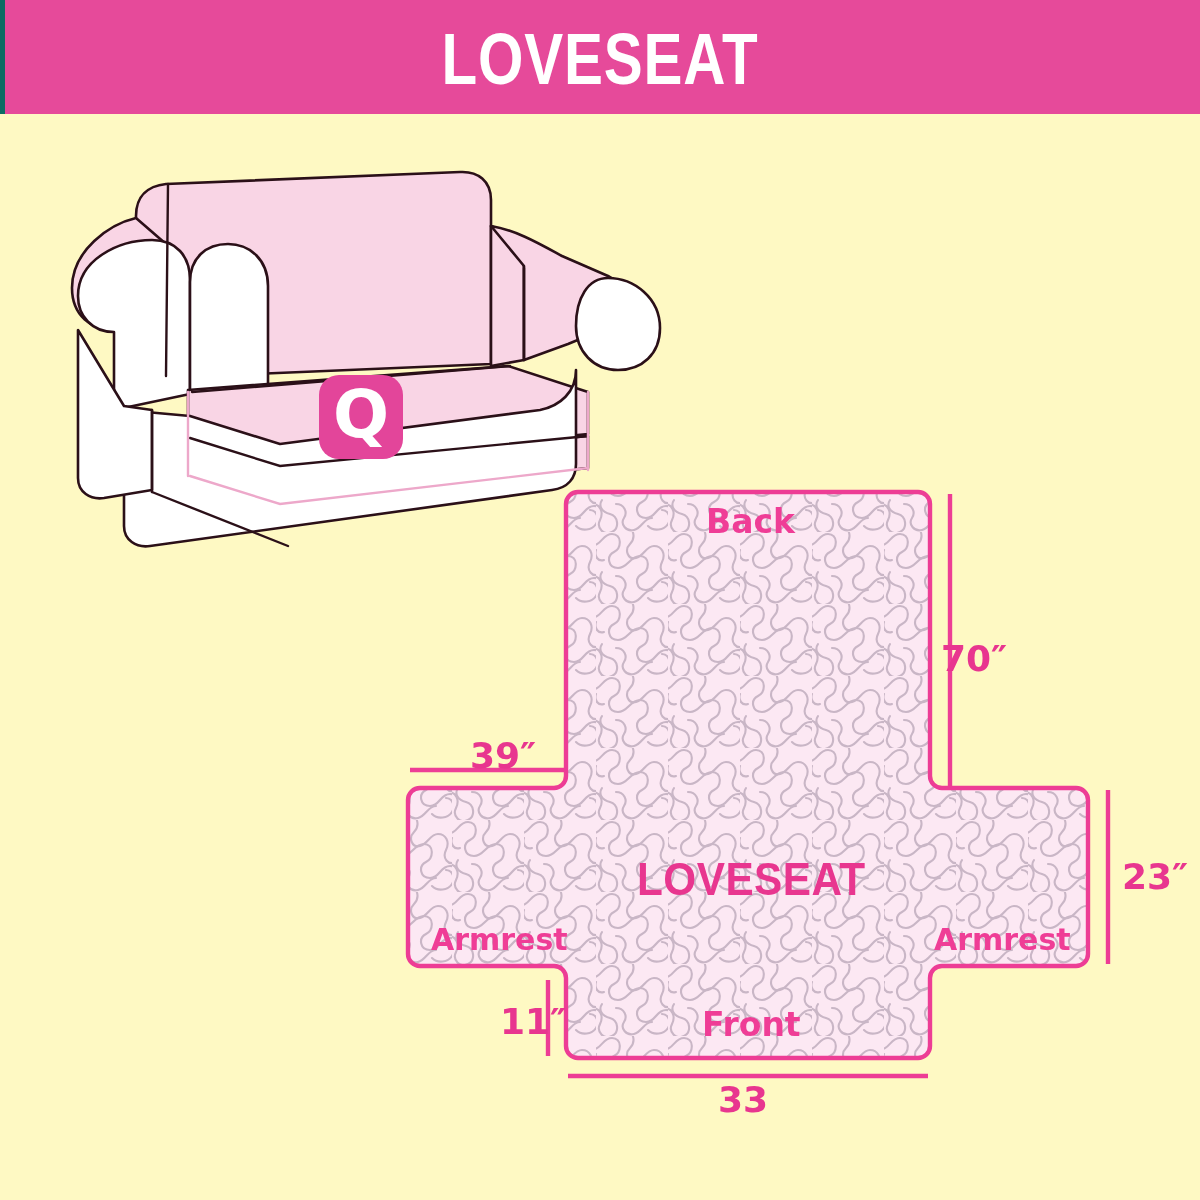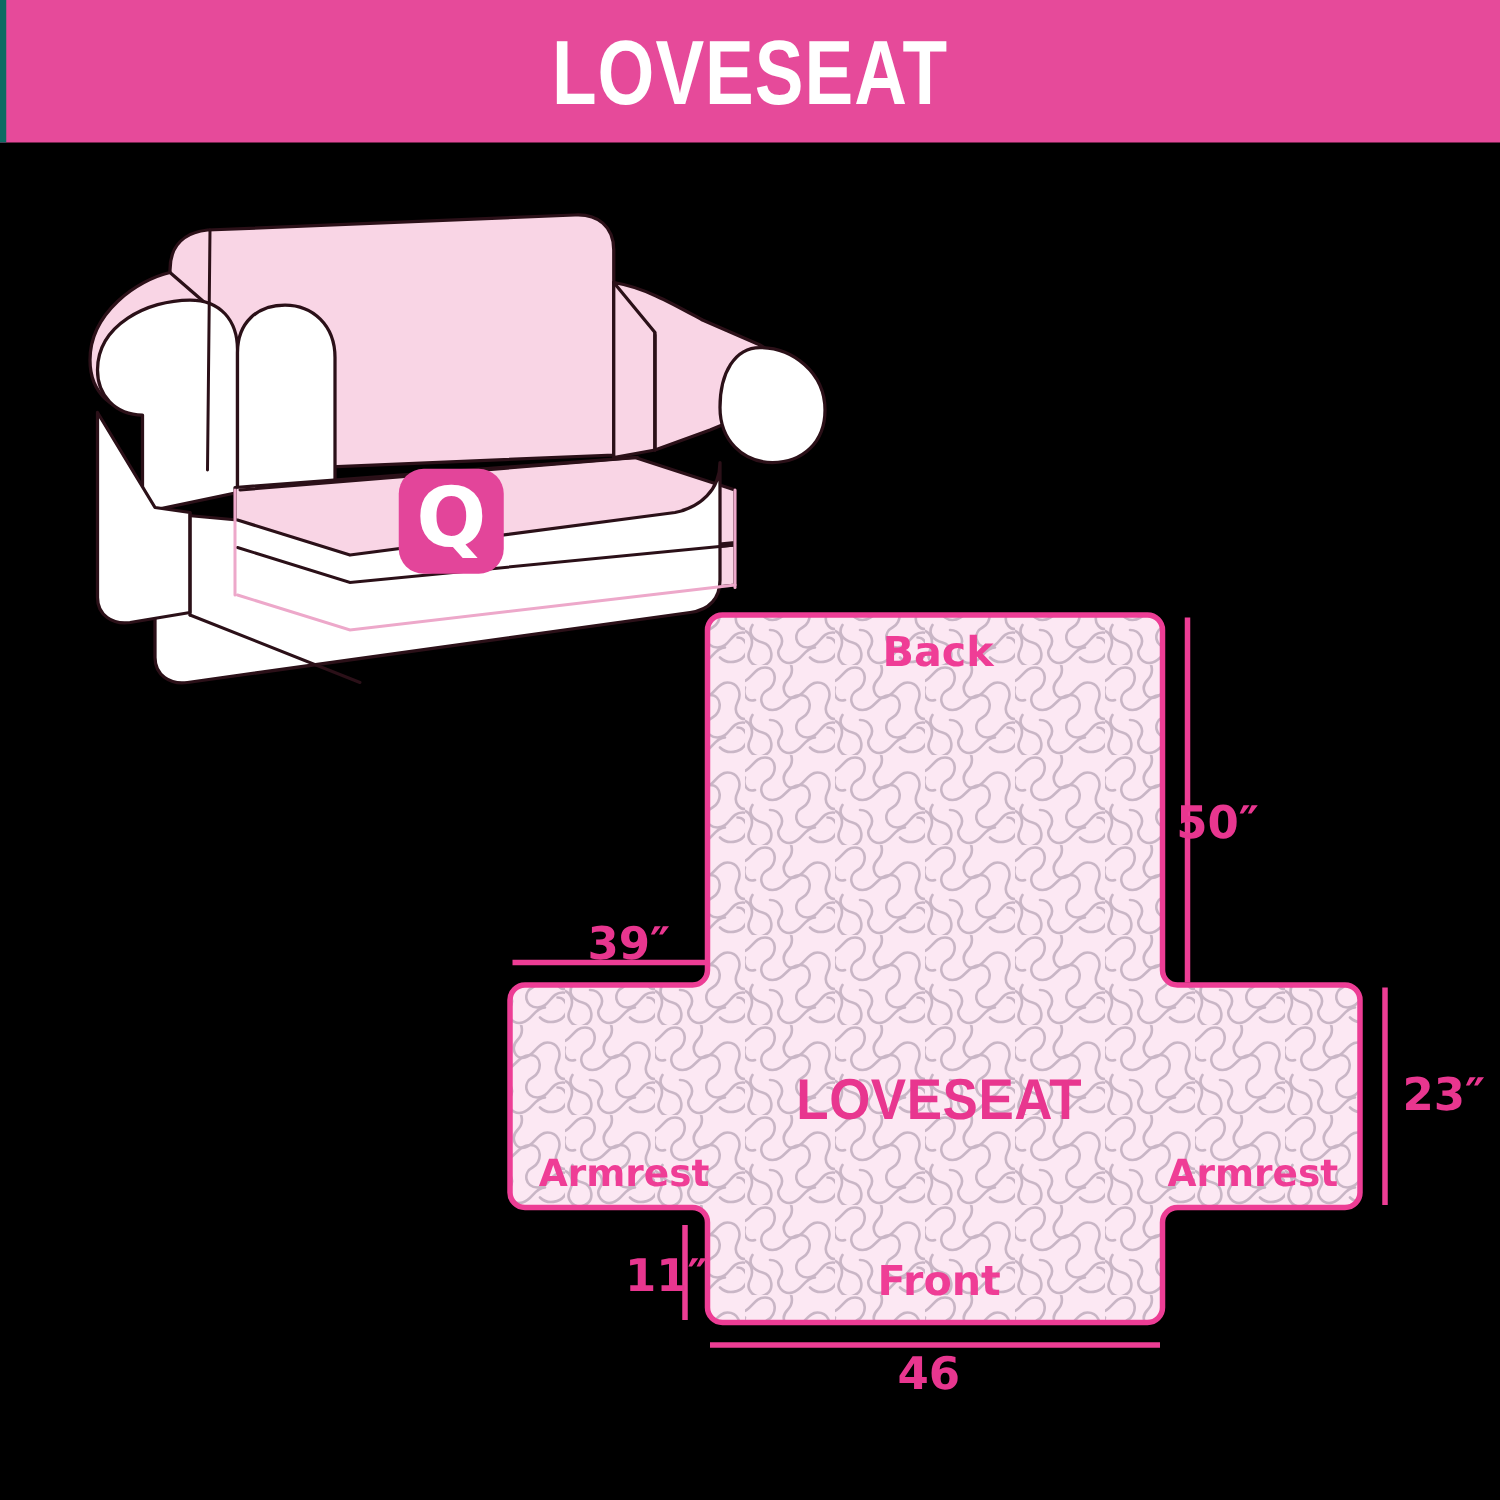--- a/index.html
+++ b/index.html
@@ -8,21 +8,21 @@
     padding: 0;
     background: #ffffff;
   }
   body {
     font-family: "Liberation Sans", sans-serif;
   }
   #page {
     position: relative;
     width: 1200px;
     height: 1200px;
-    background: #000000;
+    background: #fef9c3;
     overflow: hidden;
   }
 
   
   #header-bar {
     position: absolute;
     left: 0;
     top: 0;
     width: 1200px;
     height: 114px;
@@ -278,23 +278,23 @@
   <div class="panel-label" id="label-back">Back</div>
 
   <div class="panel-label" id="label-front">Front</div>
 
   <div class="panel-label" id="label-armrest-left">Armrest</div>
 
   <div class="panel-label" id="label-armrest-right">Armrest</div>
 
   <div id="label-center">LOVESEAT</div>
 
-  <div class="dim-label" id="dim-40">50″</div>
+  <div class="dim-label" id="dim-40">70″</div>
 
   <div class="dim-label" id="dim-23">23″</div>
 
   <div class="dim-label" id="dim-24">39″</div>
 
   <div class="dim-label" id="dim-13">11″</div>
 
-  <div class="dim-label" id="dim-46">46</div>
+  <div class="dim-label" id="dim-46">33</div>
 
 </div>
 
 </body></html>

